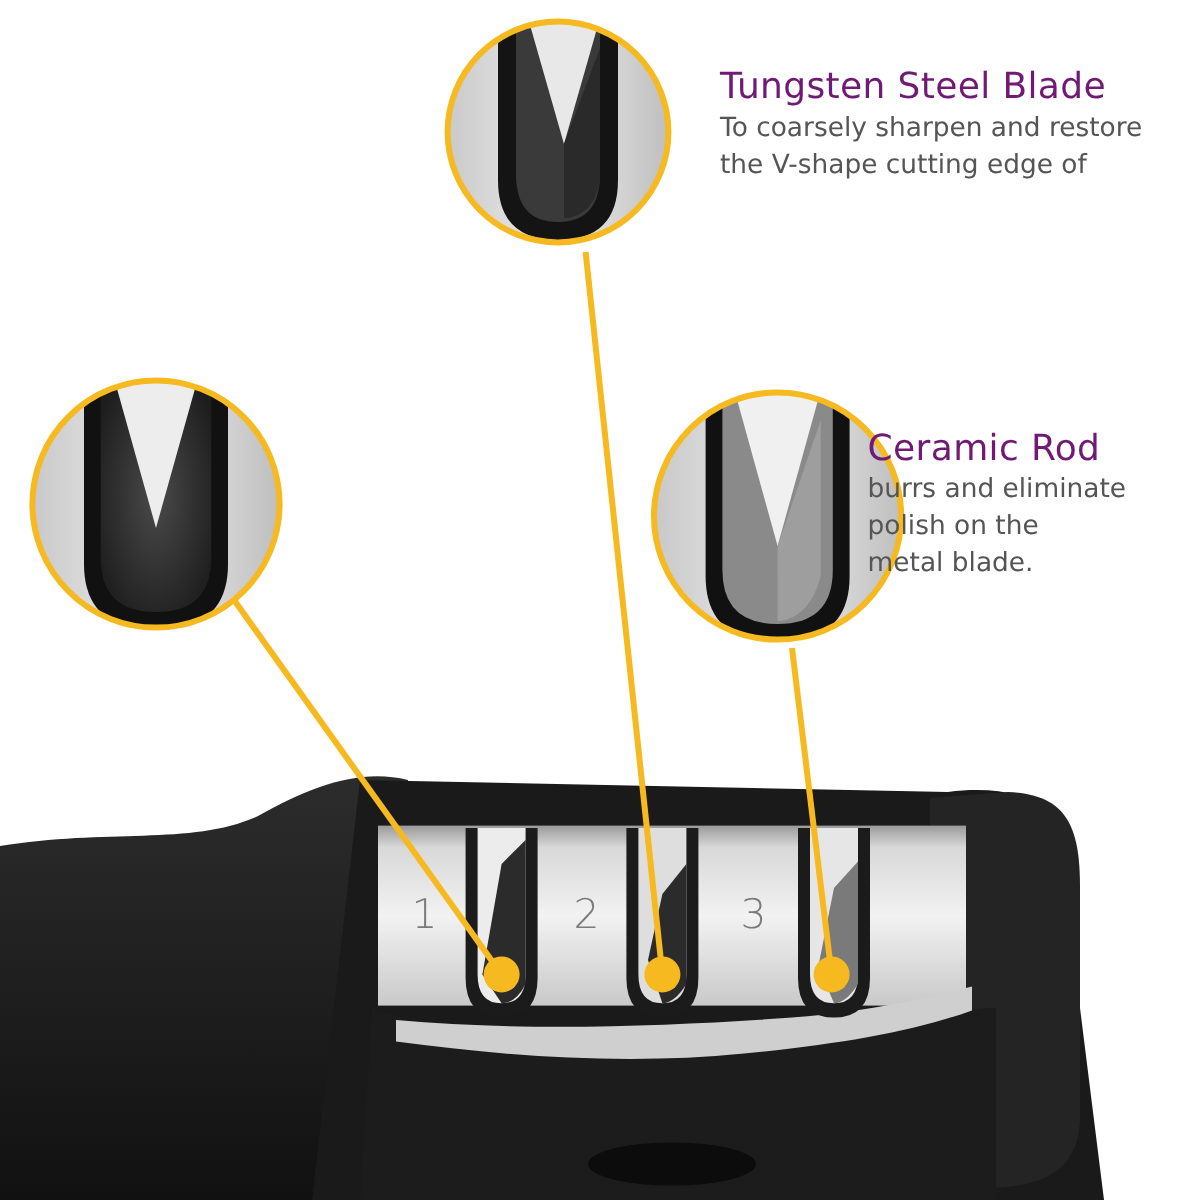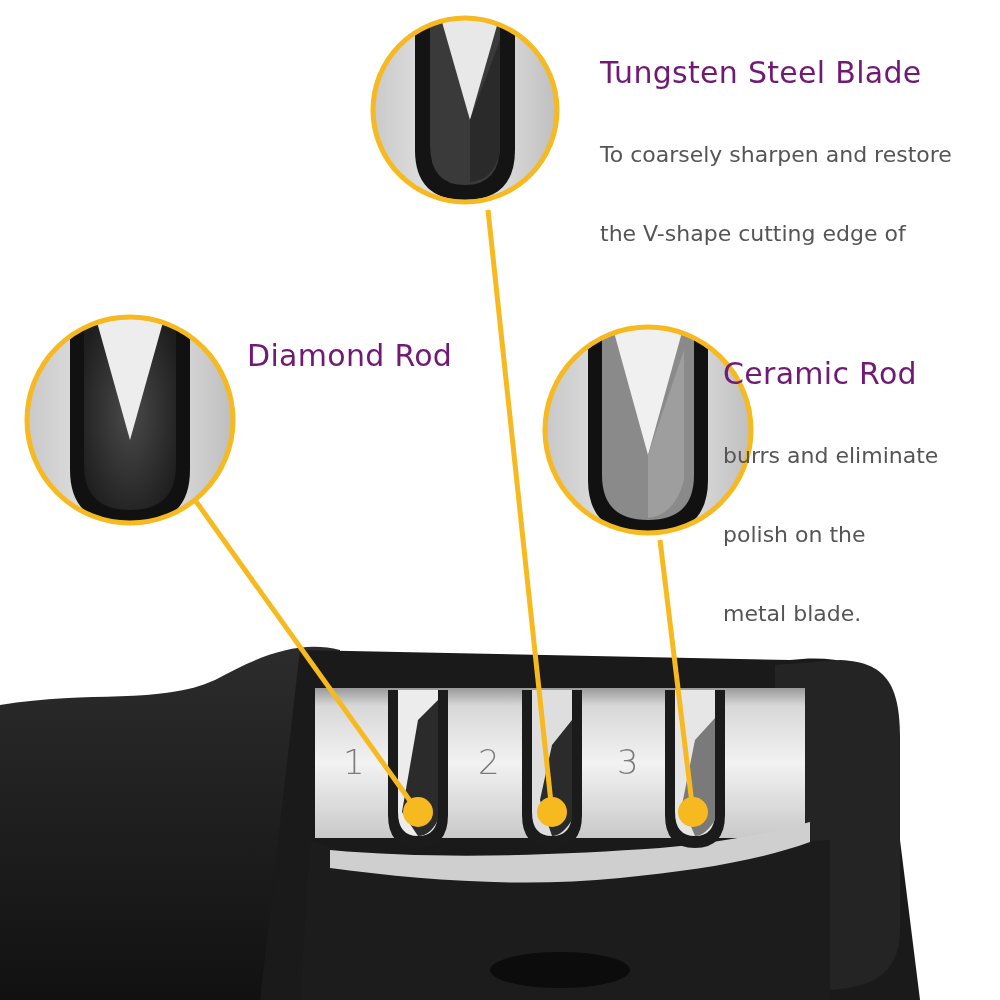--- a/index.html
+++ b/index.html
@@ -1,21 +1,21 @@
 <!DOCTYPE html>
 <html><head>
 <meta charset="utf-8">
 <style>
   html,body{margin:0;padding:0;background:#ffffff;}
   #stage{position:relative;width:1000px;height:1000px;overflow:hidden;background:#ffffff;font-family:"DejaVu Sans","Liberation Sans",sans-serif;}
   svg.art{position:absolute;left:0;top:0;}
   .label{position:absolute;}
   .label h2{margin:0;font-weight:500;color:#701a75;font-size:30px;letter-spacing:0.3px;line-height:36px;}
   .label .desc{margin:0;color:#555555;font-size:22px;line-height:31px;}
-  .label .desc span{display:block;white-space:nowrap;margin-top:48px;}
+  .label .desc span{display:block;white-space:nowrap;}
   .slotnum{position:absolute;font-family:"DejaVu Sans",sans-serif;font-size:34px;font-weight:200;color:#7a7a7a;}
 </style>
 </head>
 <body>
 
 <div id="stage">
 
   <svg class="art" width="1000" height="1000" viewBox="0 0 1000 1000">
     <defs>
       <linearGradient id="steel" x1="0" y1="0" x2="0" y2="1">
@@ -122,21 +122,20 @@
 
   <div class="label" style="left:600px;top:55px;">
     <h2>Tungsten Steel Blade</h2>
     <p class="desc">
       <span>To coarsely sharpen and restore</span>
       <span>the V-shape cutting edge of</span>
     </p>
   </div>
 
   <div class="label" style="left:247px;top:338px;">
-    <h2>Diamond Rod</h2>
   </div>
 
   <div class="label" style="left:723px;top:356px;">
     <h2>Ceramic Rod</h2>
     <p class="desc">
       <span>burrs and eliminate</span>
       <span>polish on the</span>
       <span>metal blade.</span>
     </p>
   </div>

